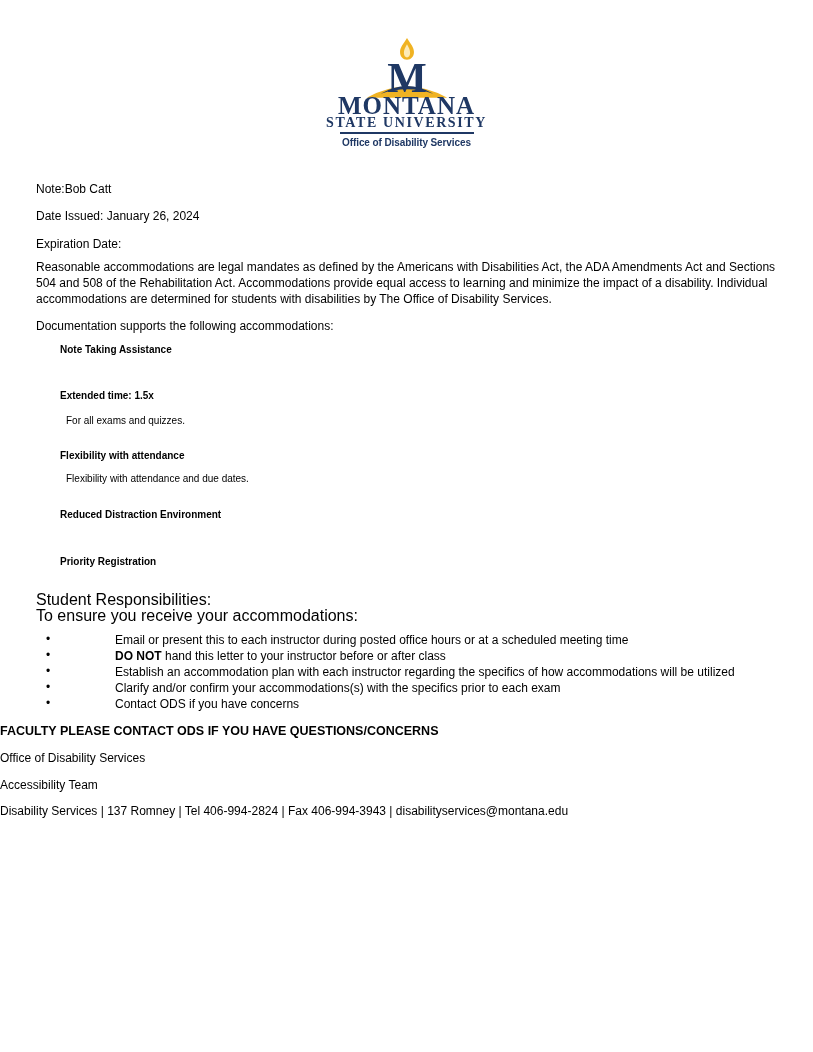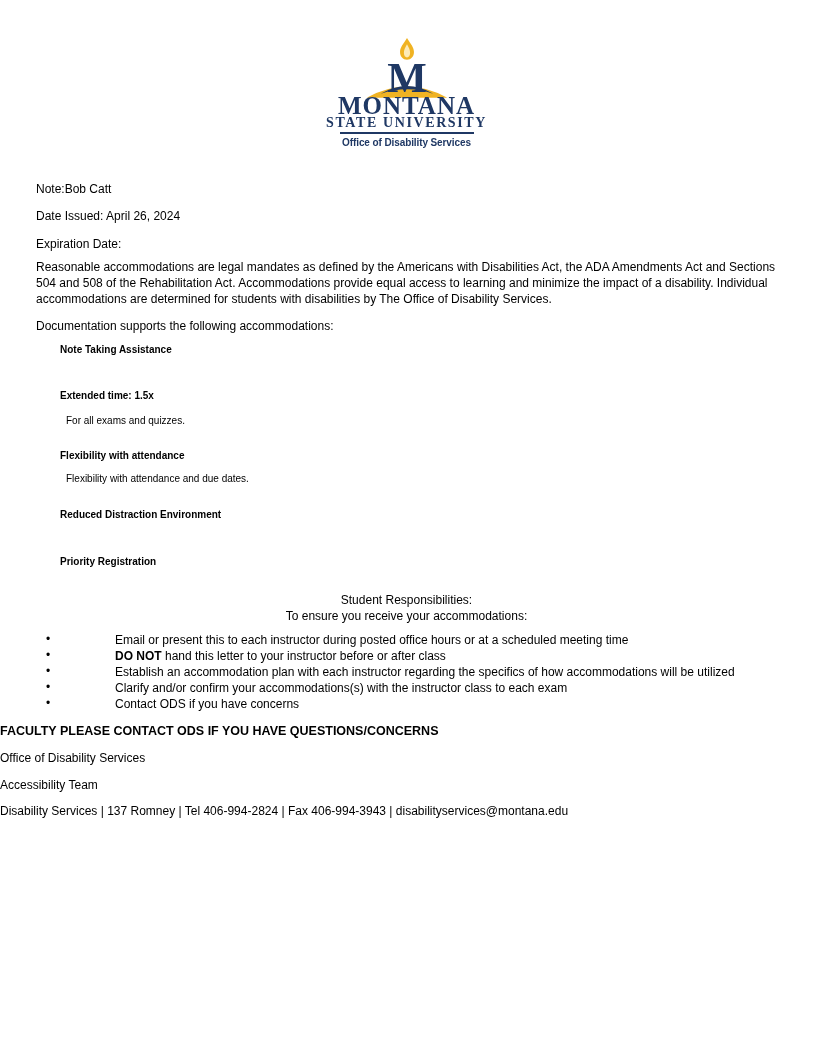--- a/index.html
+++ b/index.html
@@ -34,21 +34,21 @@
     position: absolute; top: 137px; left: 0; right: 0;
     font-weight: bold; font-size: 10px; letter-spacing: -0.1px;
     color: #1F3864; text-align: center;
   }
 
   
   .line { position: absolute; left: 36px; right: 36px; font-size: 12px; line-height: 16px; }
   .para { position: absolute; left: 36px; right: 34px; font-size: 12px; line-height: 16px; }
   .acc-title { position: absolute; left: 36px; font-size: 10px; font-weight: bold; margin-left: 24px; }
   .acc-desc  { position: absolute; left: 66px; font-size: 10px; }
-  .resp { position: absolute; left: 36px; right: 36px; font-size: 12px; line-height: 16px; text-align: center; }
+  .resp { position: absolute; left: 36px; right: 36px; font-size: 16px; line-height: 16px; }
 
   ul.bullets {
     position: absolute; top: 632px; left: 45px; right: 36px;
     margin: 0; padding: 0; list-style: none;
     font-size: 12px; line-height: 16px;
   }
   ul.bullets li { position: relative; padding-left: 22px; }
   ul.bullets li .dot {
     position: absolute; left: 1px; top: -1px; font-size: 12px;
   }
@@ -75,21 +75,21 @@
 
       <text x="60" y="70" text-anchor="middle" font-family="Liberation Serif, serif" font-weight="bold" font-size="54" fill="#1F3864">M</text>
     </svg>
     <div class="logo-montana">MONTANA</div>
     <div class="logo-state">STATE UNIVERSITY</div>
     <div class="logo-rule"></div>
     <div class="logo-dept">Office of Disability Services</div>
   </div>
 
   <div class="line" style="top:181px">Note:Bob Catt</div>
-  <div class="line" style="top:208px">Date Issued: April 26, 2024</div>
+  <div class="line" style="top:208px">Date Issued: January 26, 2024</div>
   <div class="line" style="top:236px">Expiration Date:</div>
 
   <div class="para" style="top:259px">Reasonable accommodations are legal mandates as defined by the Americans with Disabilities Act, the ADA Amendments Act and Sections 504 and 508 of the Rehabilitation Act. Accommodations provide equal access to learning and minimize the impact of a disability. Individual accommodations are determined for students with disabilities by The Office of Disability Services.</div>
 
   <div class="line" style="top:318px">Documentation supports the following accommodations:</div>
 
   <div class="acc-title" style="top:344px">Note Taking Assistance</div>
 
   <div class="acc-title" style="top:390px">Extended time: 1.5x</div>
   <div class="acc-desc" style="top:415px">For all exams and quizzes.</div>
@@ -112,21 +112,21 @@
     <li>
       <span class="dot">•</span>
       <span class="b">DO NOT</span><span> hand this letter to your instructor before or after class</span>
     </li>
     <li>
       <span class="dot">•</span>
       <span class="b"></span><span>Establish an accommodation plan with each instructor regarding the specifics of how accommodations will be utilized</span>
     </li>
     <li>
       <span class="dot">•</span>
-      <span class="b"></span><span>Clarify and/or confirm your accommodations(s) with the instructor class to each exam</span>
+      <span class="b"></span><span>Clarify and/or confirm your accommodations(s) with the specifics prior to each exam</span>
     </li>
     <li>
       <span class="dot">•</span>
       <span class="b"></span><span>Contact ODS if you have concerns</span>
     </li>
   </ul>
 
   <div class="center faculty" style="top:724px">FACULTY PLEASE CONTACT ODS IF YOU HAVE QUESTIONS/CONCERNS</div>
   <div class="center" style="top:751px">Office of Disability Services</div>
   <div class="center" style="top:778px">Accessibility Team</div>

